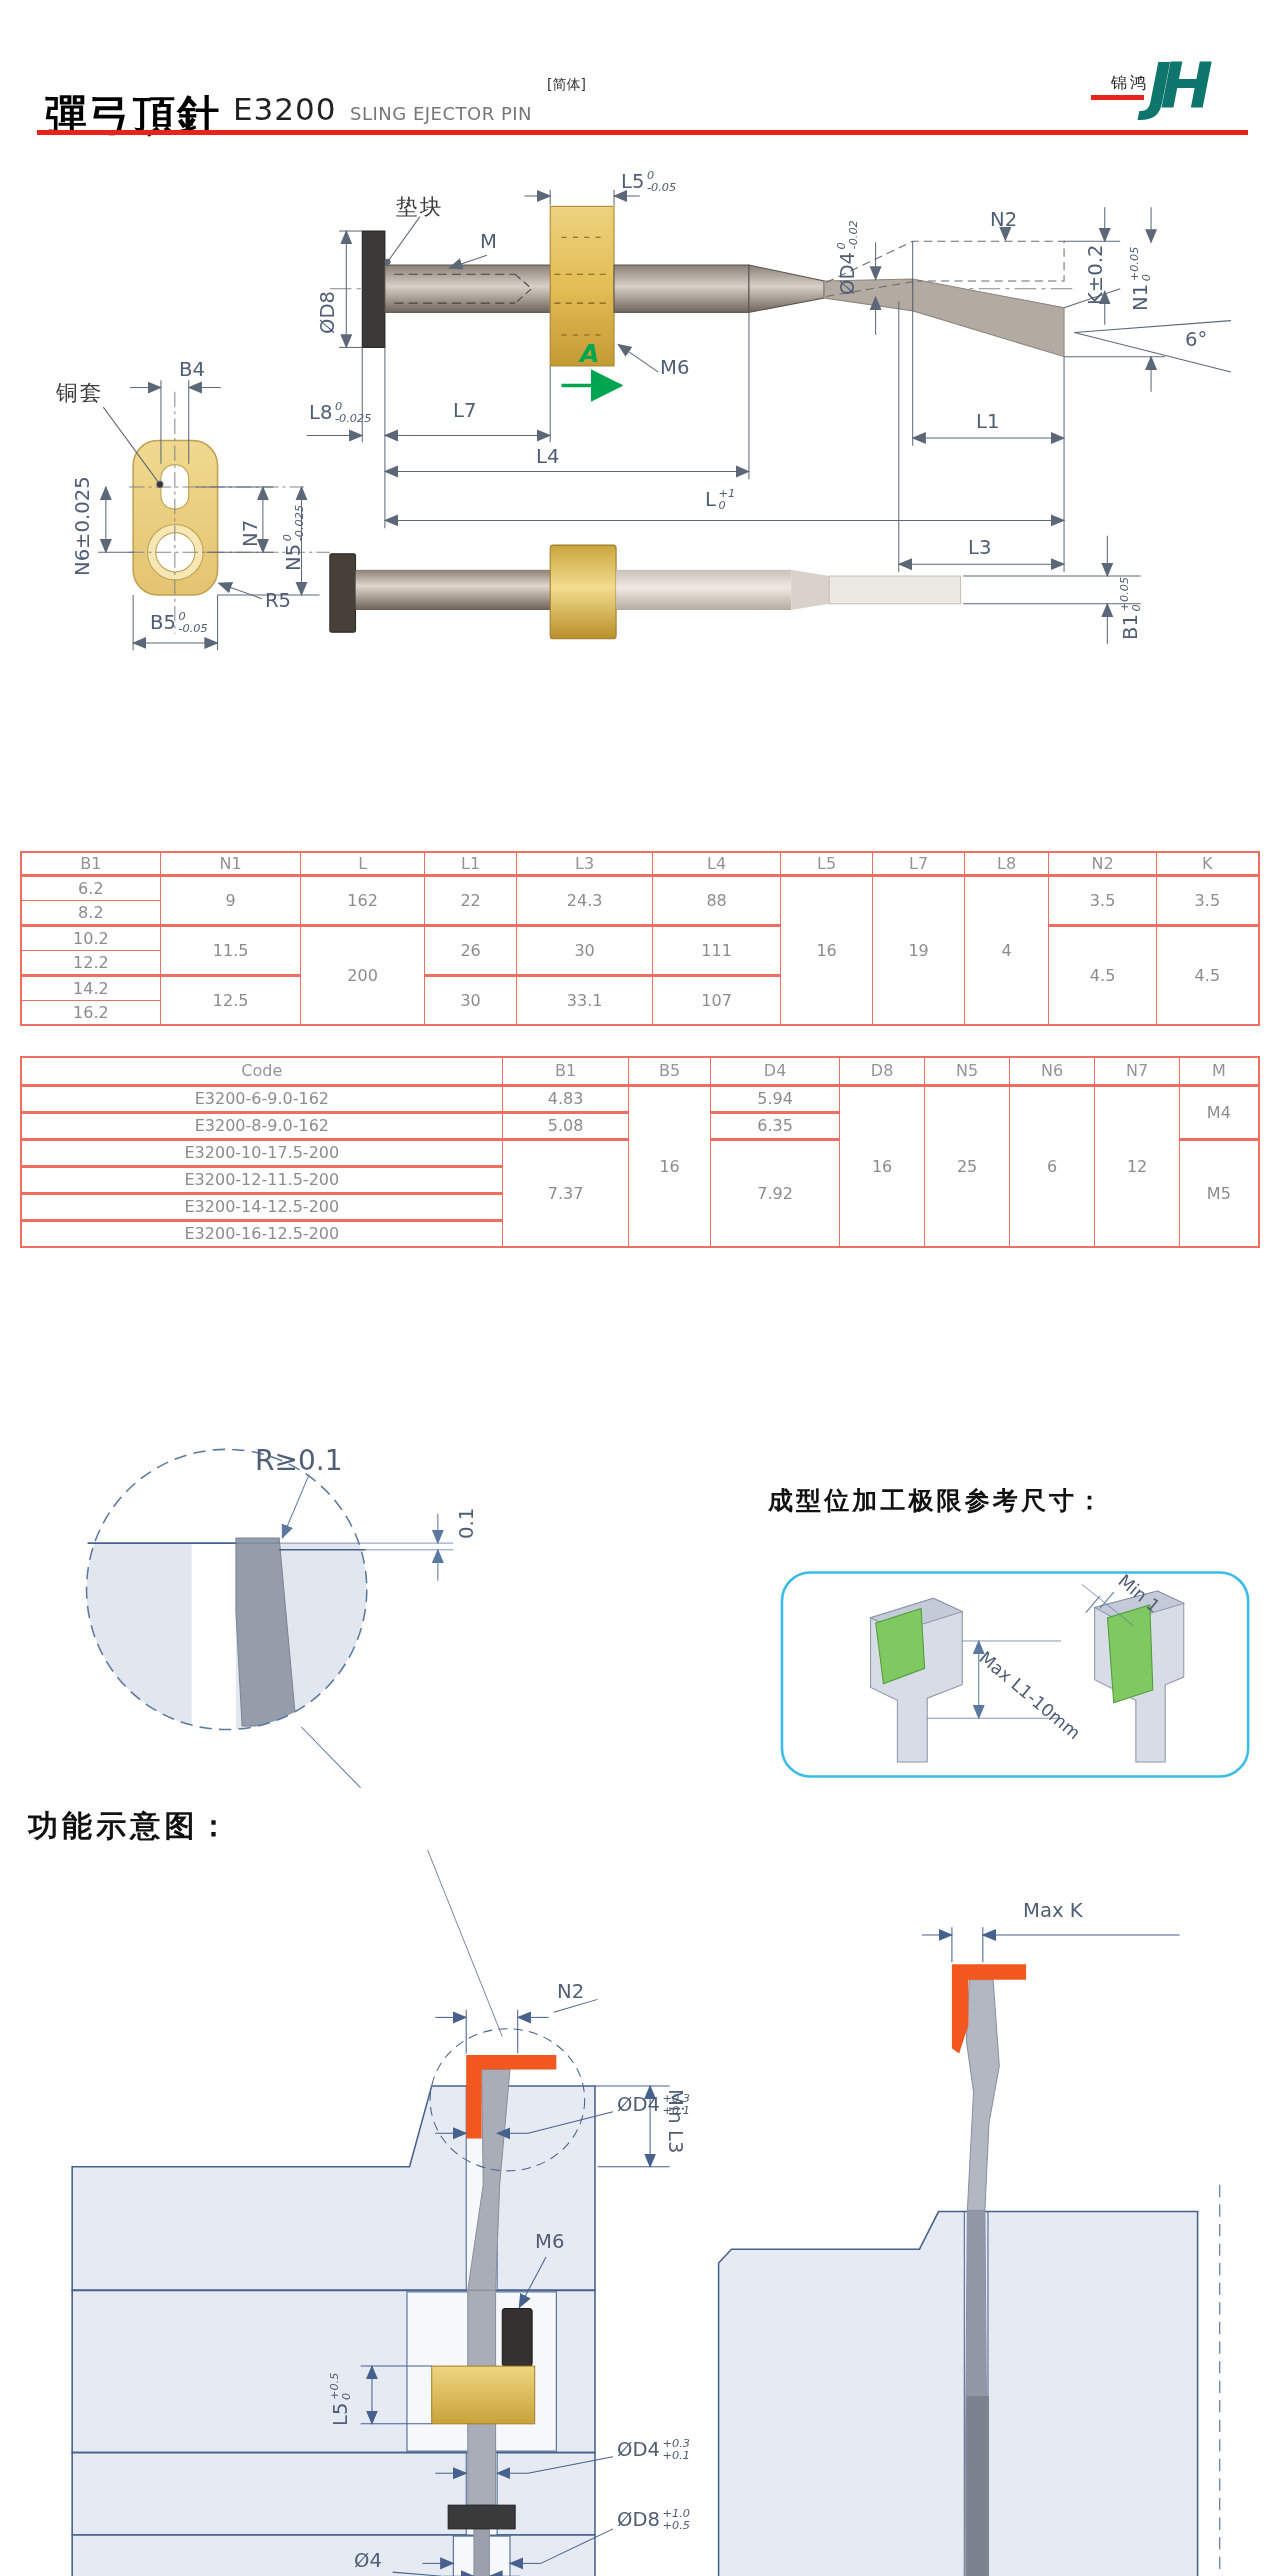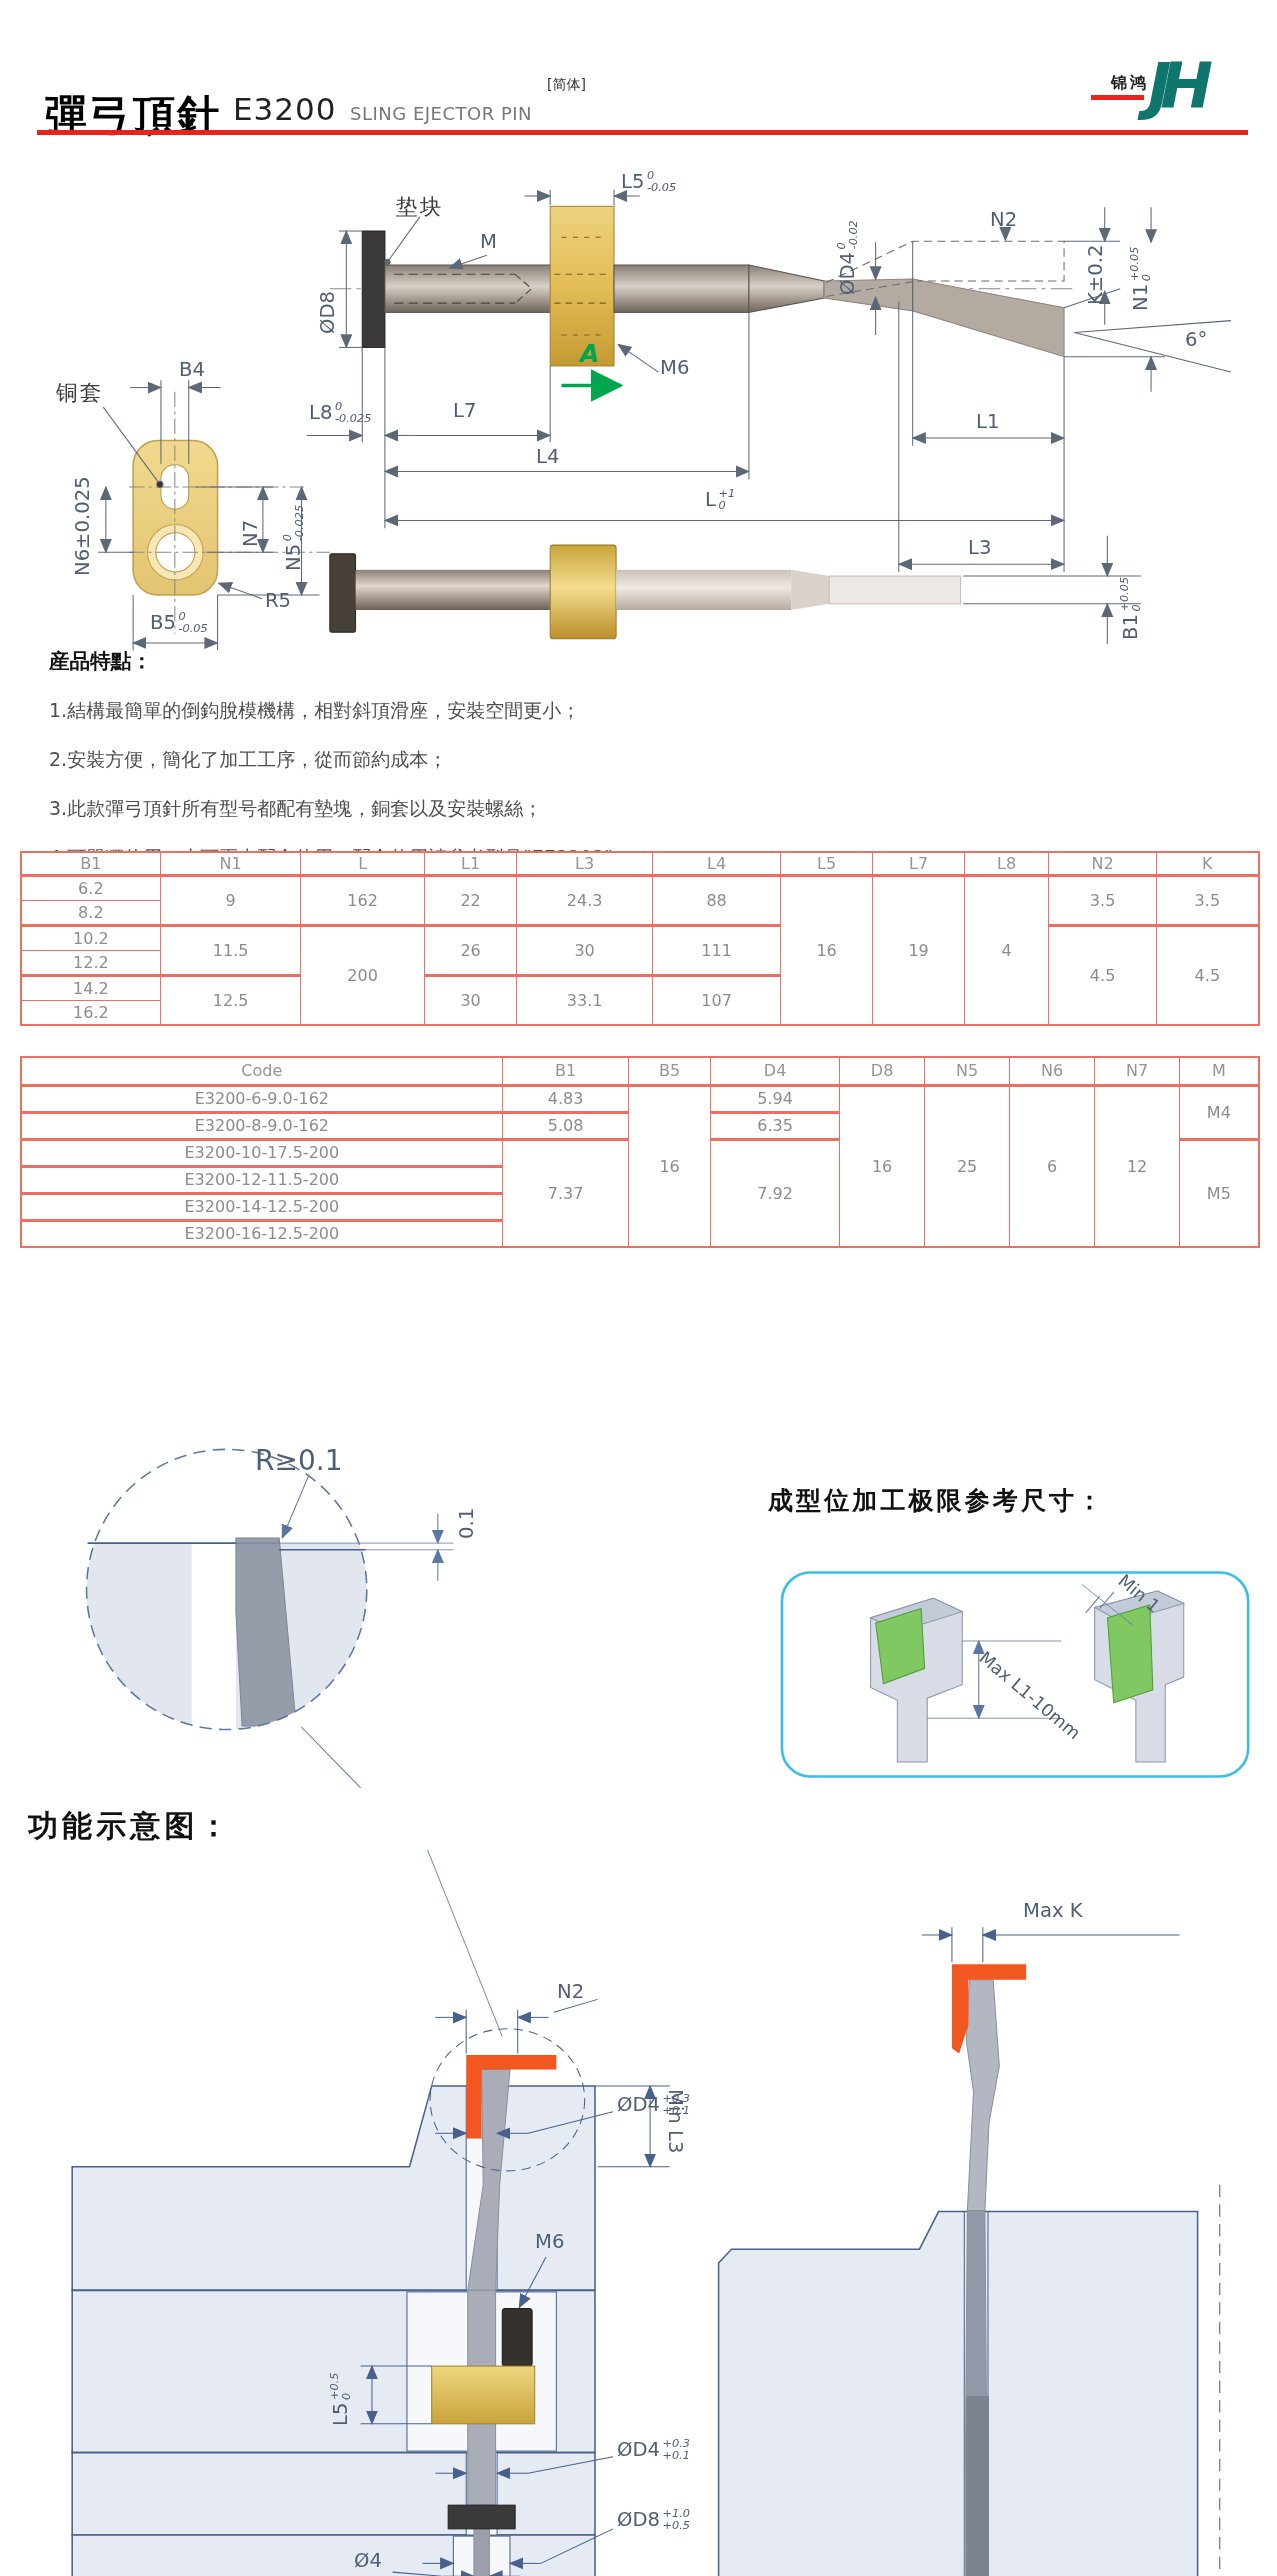--- a/index.html
+++ b/index.html
@@ -5,21 +5,21 @@
 <style>
   html,body{margin:0;padding:0;background:#fff;}
   #page{position:relative;width:1277px;height:3137px;background:#ffffff;overflow:hidden;
         font-family:"DejaVu Sans","Liberation Sans",sans-serif;color:#333;}
   .abs{position:absolute;}
   
   .title-zh{font-size:42px;font-weight:900;color:#000000;letter-spacing:2.1px;white-space:nowrap;}
   .title-model{font-size:31px;font-weight:500;color:#222;letter-spacing:1px;}
   .title-en{font-size:18px;color:#777;letter-spacing:0.5px;white-space:nowrap;}
   .lang-tag{font-size:14px;color:#333;}
-  .logo-zh{font-size:16px;font-weight:bold;color:#222;letter-spacing:3.1px;}
+  .logo-zh{font-size:16px;font-weight:normal;color:#222;letter-spacing:3.1px;}
   .logo-jh{font-size:63px;font-weight:900;font-style:italic;color:#0f766e;letter-spacing:-11.3px;line-height:0.8;}
   .red-rule{background:#e8231a;height:4.6px;}
   
   .dim{position:absolute;display:flex;align-items:center;gap:2.6px;font-size:19.6px;color:#4f5d75;
        white-space:nowrap;z-index:6;line-height:1;}
   .dim .tol{display:inline-flex;flex-direction:column;font-size:11.3px;line-height:1.08;text-align:left;}
   .v{transform:rotate(-90deg);transform-origin:0 0;}
   .vd{transform:rotate(90deg);transform-origin:0 0;}
   .zh-label{font-size:21.6px;color:#3d3d3d;letter-spacing:2.1px;}
   .green{color:#00a550;font-weight:bold;font-size:25px;font-style:italic;}
@@ -319,27 +319,20 @@
       <span>B5</span>
       <span class="tol">
         <i>0</i>
         <i>-0.05</i>
       </span>
     </div>
   <div class="dim" style="left:265px;top:591px;">
       <span>R5</span>
     </div>
 
-  <div class="abs txt" style="left:49px;top:647px;">
-    <div class="sec-title" style="font-size:20.6px;margin-bottom:25px;">産品特點：</div>
-    <p>1.結構最簡單的倒鈎脫模機構，相對斜頂滑座，安裝空間更小；</p>
-    <p>2.安裝方便，簡化了加工工序，從而節約成本；</p>
-    <p>3.此款彈弓頂針所有型号都配有墊塊，銅套以及安裝螺絲；</p>
-    <p>4.可單獨使用，也可兩支配合使用，配合使用請參考型号"EE3202"。</p>
-  </div>
 
   <table class="spec" style="left:19.6px;top:851px;width:1240px;">
     <colgroup>
         <col style="width:140px">
         <col style="width:140px">
         <col style="width:124px">
         <col style="width:92px">
         <col style="width:136px">
         <col style="width:128px">
         <col style="width:92px">

